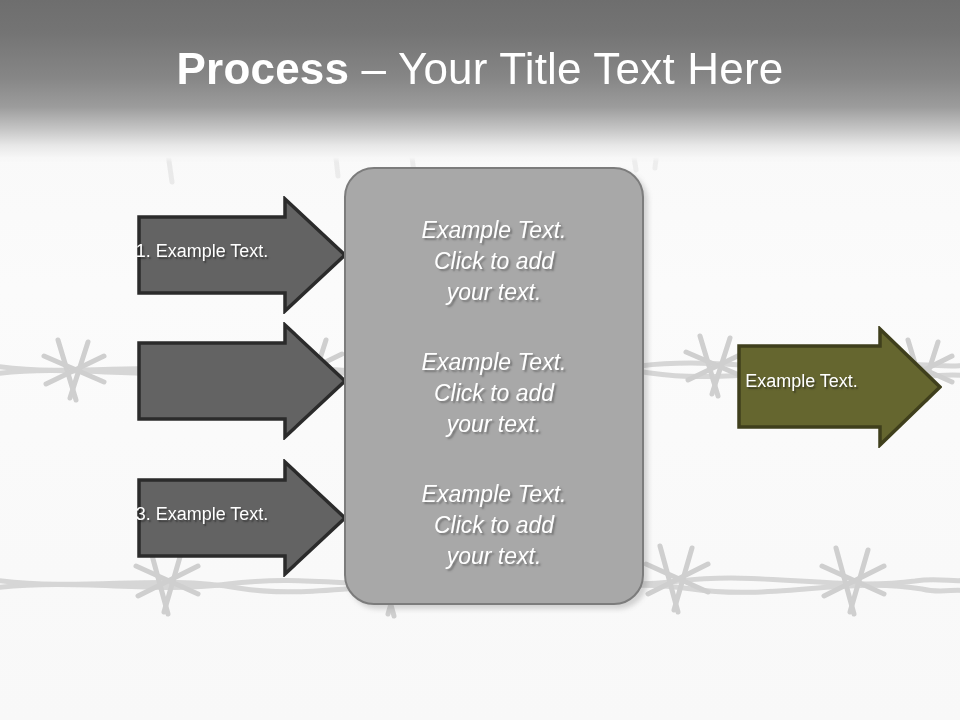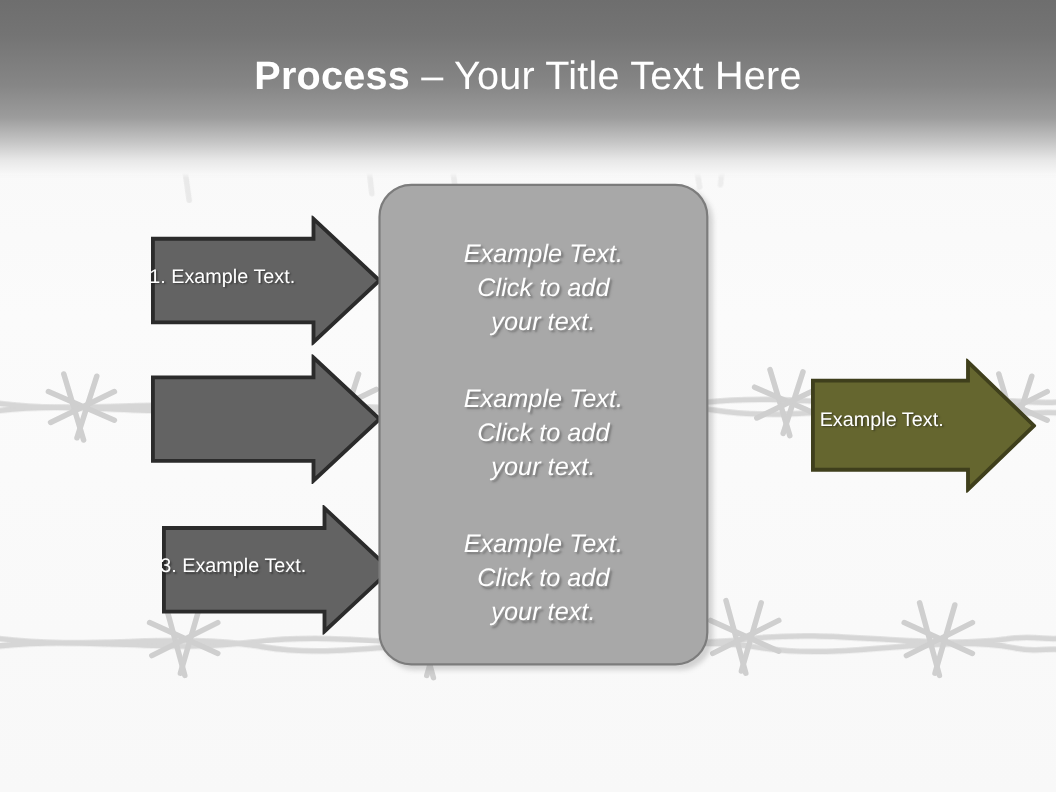--- a/index.html
+++ b/index.html
@@ -45,21 +45,21 @@
   }
 
   
   .slide-title {
     position: absolute;
     left: 0;
     top: 44px;
     width: 960px;
     text-align: center;
     color: #ffffff;
-    font-size: 36px;
+    font-size: 44px;
     line-height: 50px;
     letter-spacing: 0.2px;
     white-space: nowrap;
   }
   .slide-title .t-strong { font-weight: bold; }
   .slide-title .t-light  { font-weight: normal; }
 
   
   .arrow {
     position: absolute;
@@ -78,21 +78,21 @@
     white-space: nowrap;
     pointer-events: none;
   }
   .arrow-gray  { width: 210px; height: 118px; }
   .arrow-olive { width: 205px; height: 122px; }
   .arrow-gray .label  { top: 44px; left: -18px; }
   .arrow-olive .label { top: 44px; left: -16px; }
 
   #arrow1 { left: 93px;  top: 196px; }
   #arrow2 { left: 93px;  top: 322px; }
-  #arrow3 { left: 103px;  top: 459px; }
+  #arrow3 { left: 93px;  top: 459px; }
   #arrow4 { left: 693px; top: 326px; }
 
   
   .center-box {
     position: absolute;
     left: 344px;
     top: 167px;
     width: 300px;
     height: 438px;
     background: #a8a8a8;

